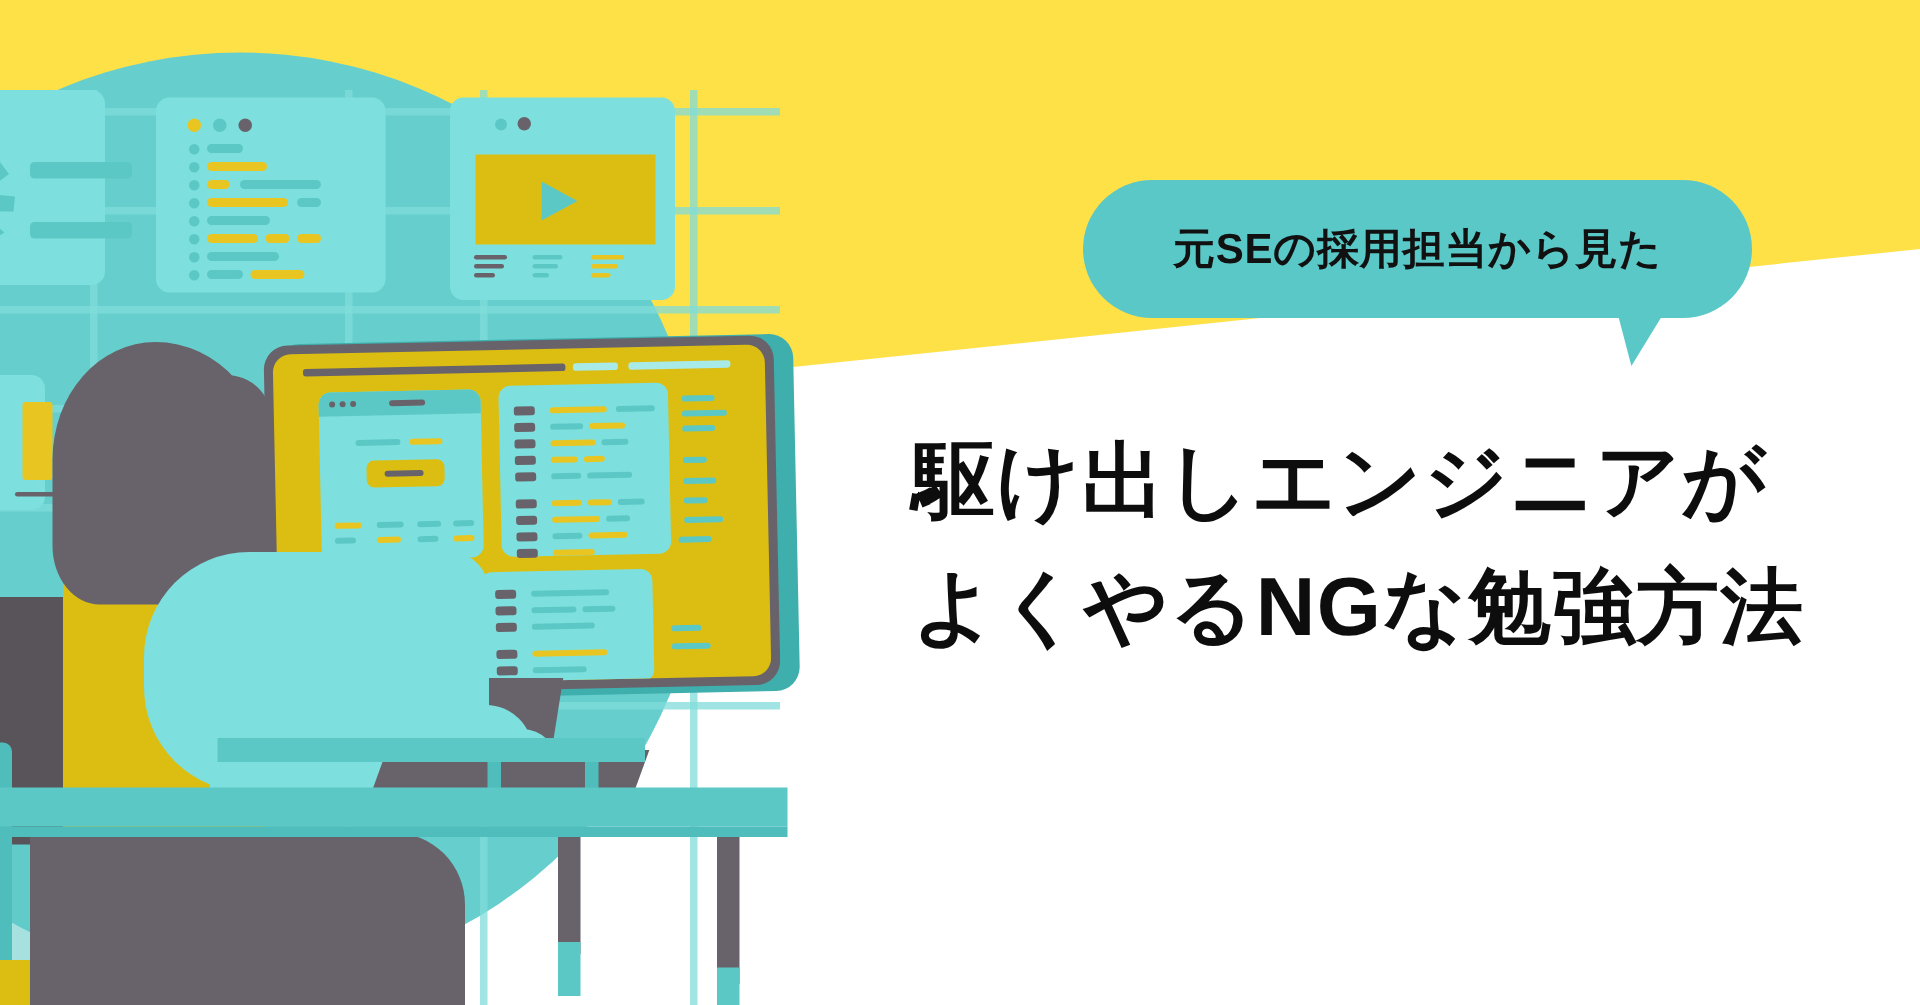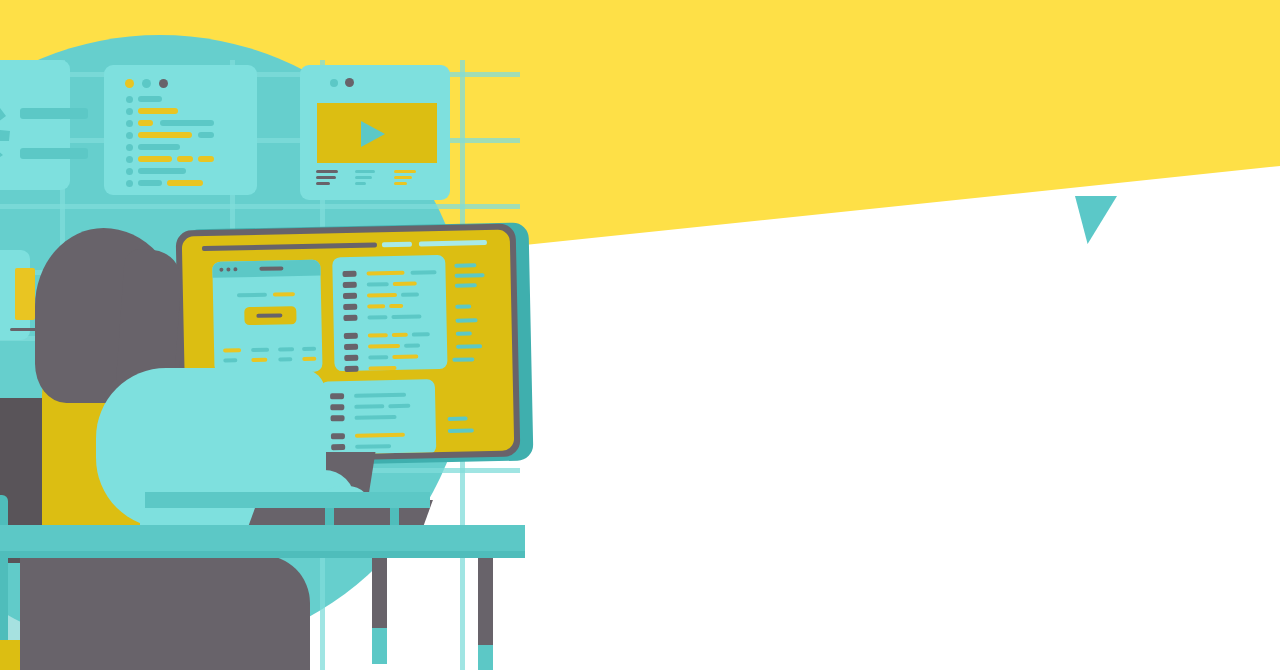--- a/index.html
+++ b/index.html
@@ -542,16 +542,23 @@
   <div class="tray"></div>
   <div class="kb-riser" style="left:325px; top:508px;"></div>
   <div class="kb-riser" style="left:390px; top:508px;"></div>
   <div class="desk-top"></div>
   <div class="desk-edge"></div>
   <div class="desk-leg" style="left:372px; top:558px; height:78px;"></div>
   <div class="desk-leg-tip" style="left:372px; top:628px;"></div>
   <div class="desk-leg" style="left:478px; top:558px; height:98px;"></div>
   <div class="desk-leg-tip" style="left:478px; top:645px;"></div>
 
+  <div class="bubble">
+    <span class="bubble-text">元SEの採用担当から見た</span>
+  </div>
   <div class="bubble-tail"></div>
 
+  <div class="headline">
+    <div class="headline-line">駆け出しエンジニアが</div>
+    <div class="headline-line">よくやるNGな勉強方法</div>
+  </div>
 
 </div>
 
 </body></html>

